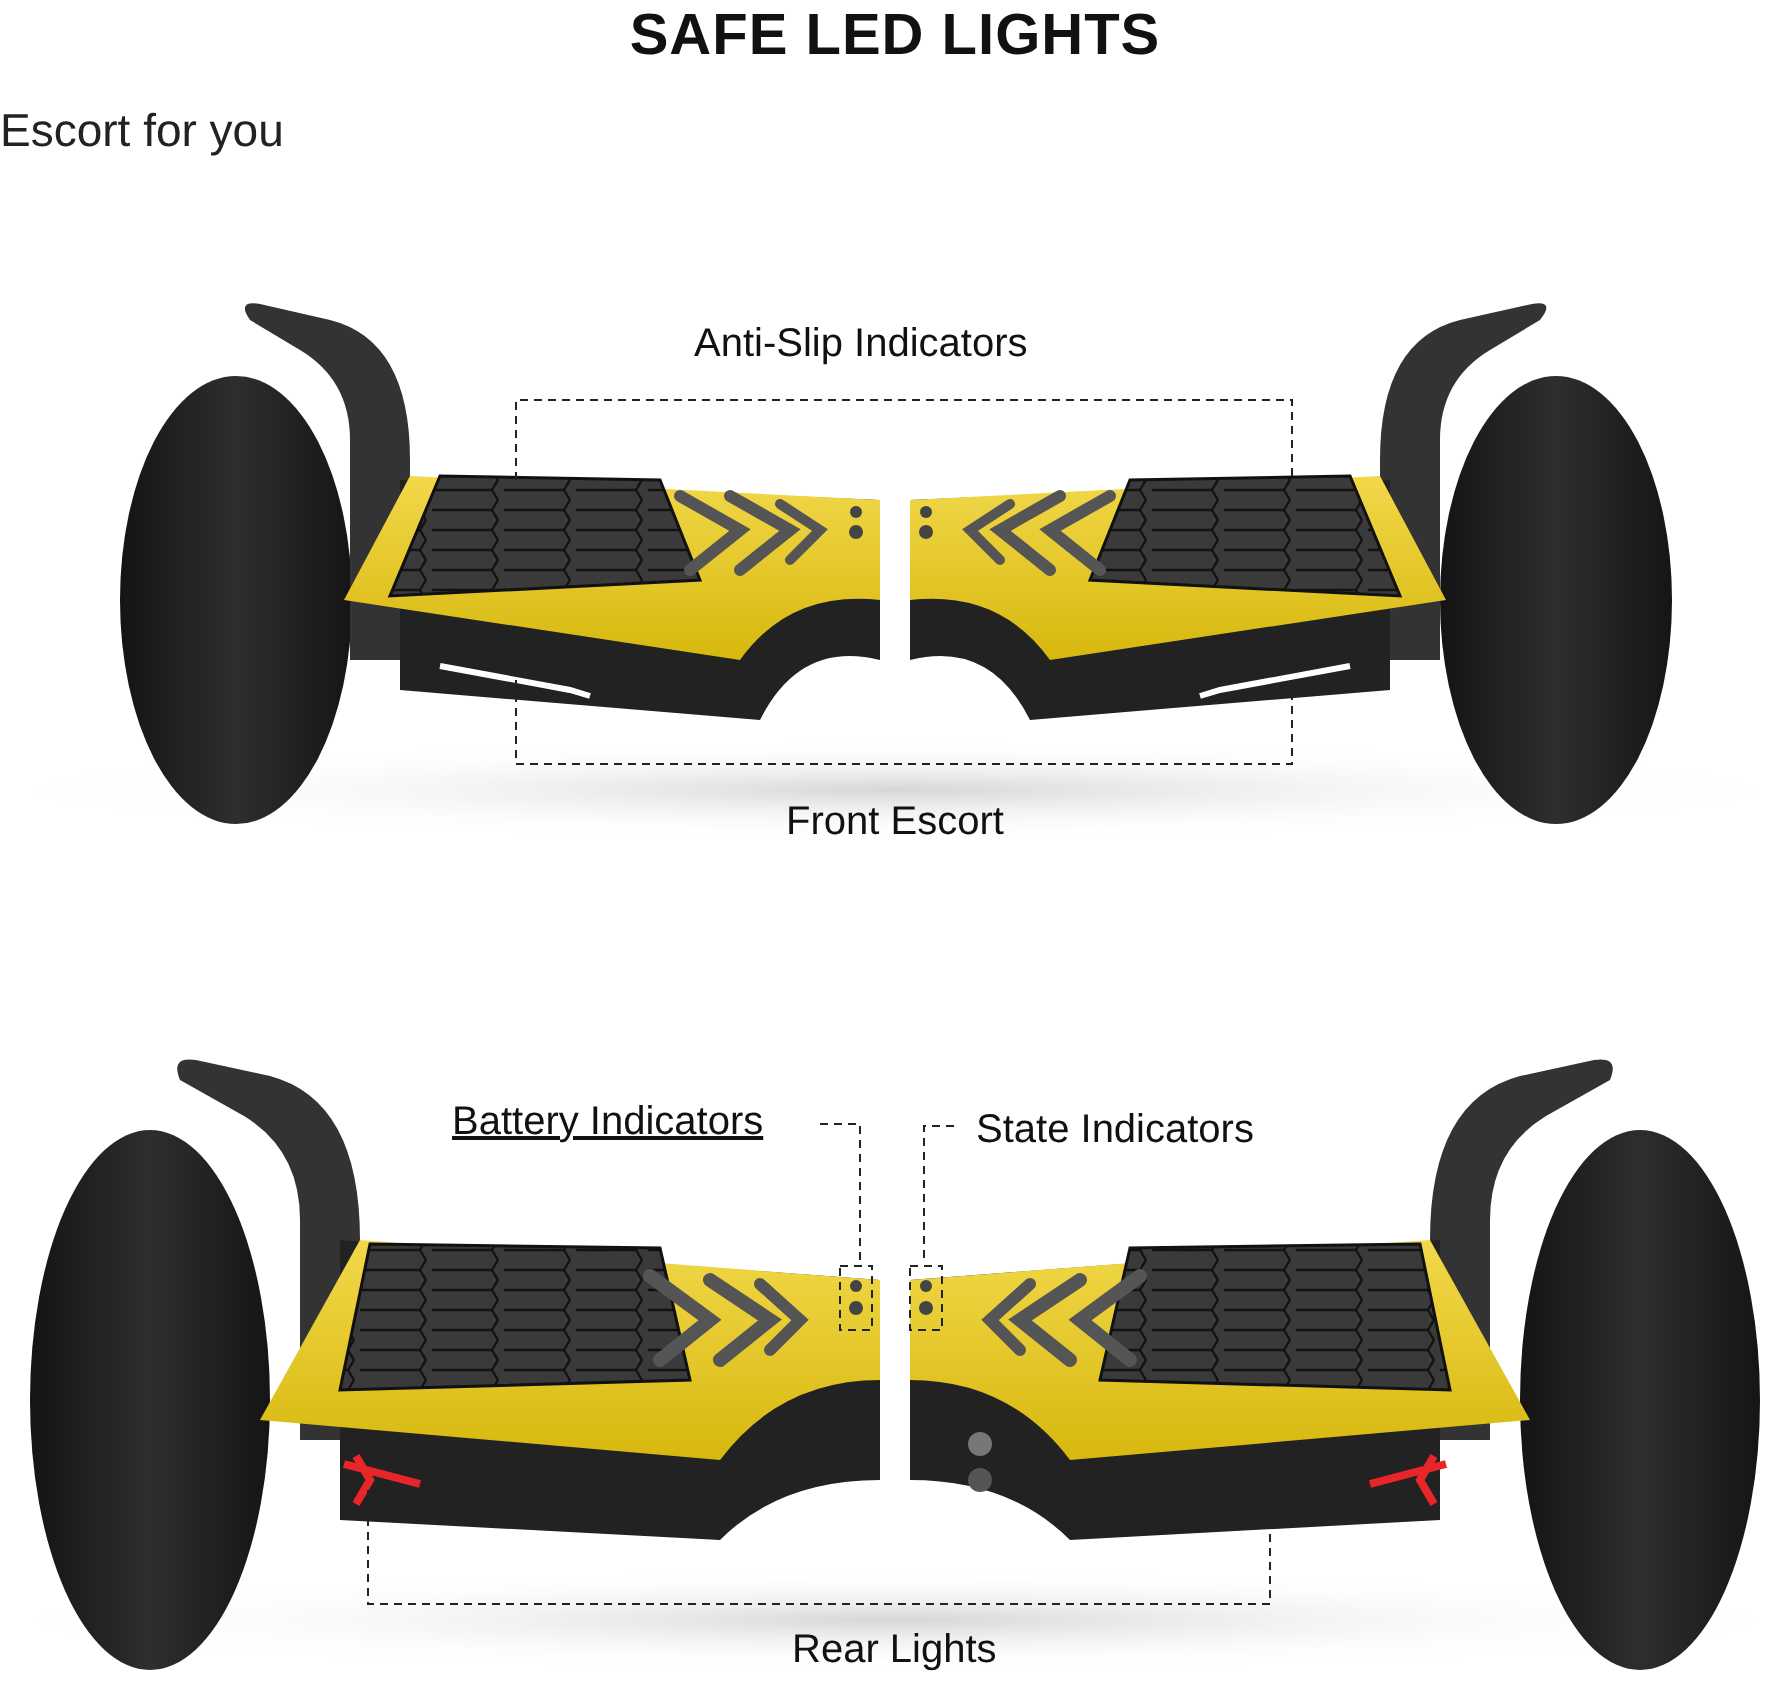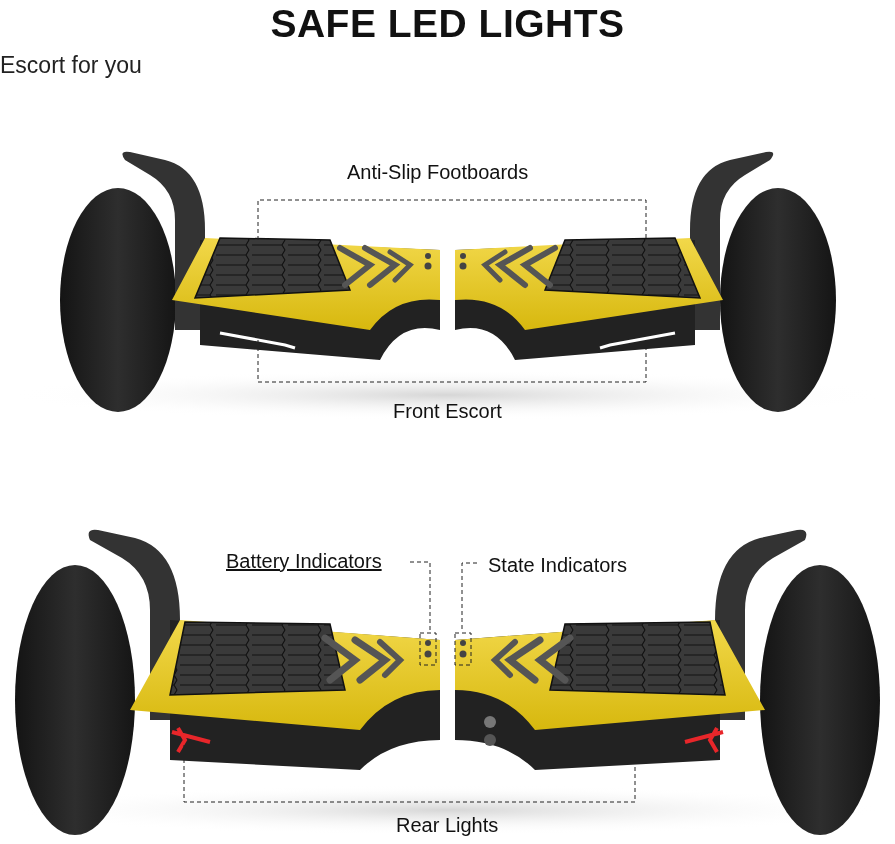--- a/index.html
+++ b/index.html
@@ -1,17 +1,17 @@
 <!DOCTYPE html>
 <html><head>
 <meta charset="utf-8">
 <style>
   html,body{margin:0;padding:0;background:#fff;}
   body{width:895px;height:844px;position:relative;overflow:hidden;font-family:"Liberation Sans",sans-serif;}
-  .title{position:absolute;left:0;width:895px;top:2px;text-align:center;font-size:39px;font-weight:bold;color:#111;letter-spacing:0.5px;}
+  .title{position:absolute;left:0;width:895px;top:2px;text-align:center;font-size:29px;font-weight:bold;color:#111;letter-spacing:0.5px;}
   .subtitle{position:absolute;left:0;width:895px;top:52px;text-align:left;font-size:23px;color:#222;}
   .label{position:absolute;font-size:20px;color:#111;white-space:nowrap;}
   svg.scene{position:absolute;left:0;top:0;}
   .dash{fill:none;stroke:#222;stroke-width:1;stroke-dasharray:4 3;}
 </style>
 </head>
 <body>
 
 <div class="title">SAFE LED LIGHTS</div>
 <div class="subtitle">Escort for you</div>
@@ -106,17 +106,17 @@
     <path d="M723 732 L685 742 M717 728 L710 740 L717 752" stroke="#e8262a" stroke-width="4" fill="none"></path>
   </g>
 
   <path class="dash" d="M410 562 H430 V632"></path>
   <rect class="dash" x="420" y="633" width="16" height="32"></rect>
   <path class="dash" d="M477 563 H462 V632"></path>
   <rect class="dash" x="455" y="633" width="16" height="32"></rect>
   <path class="dash" d="M184 745 V802 H635 V745"></path>
 </svg>
 
-<div class="label" style="left:347px;top:161px;">Anti-Slip Footboards</div>
+<div class="label" style="left:347px;top:161px;">Anti-Slip Indicators</div>
 <div class="label" style="left:393px;top:400px;">Front Escort</div>
 <div class="label" style="left:226px;top:550px;text-decoration:underline;">Battery Indicators</div>
 <div class="label" style="left:488px;top:554px;">State Indicators</div>
 <div class="label" style="left:396px;top:814px;">Rear Lights</div>
 
 </body></html>

